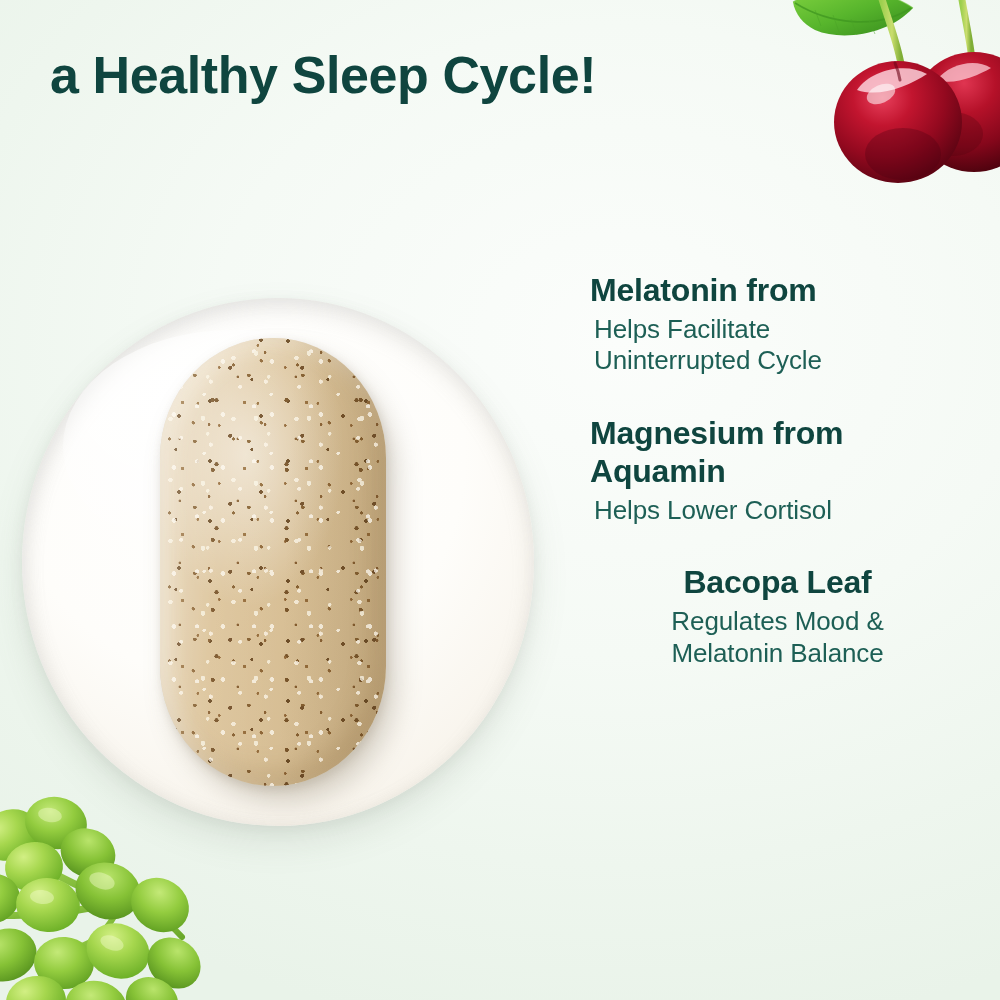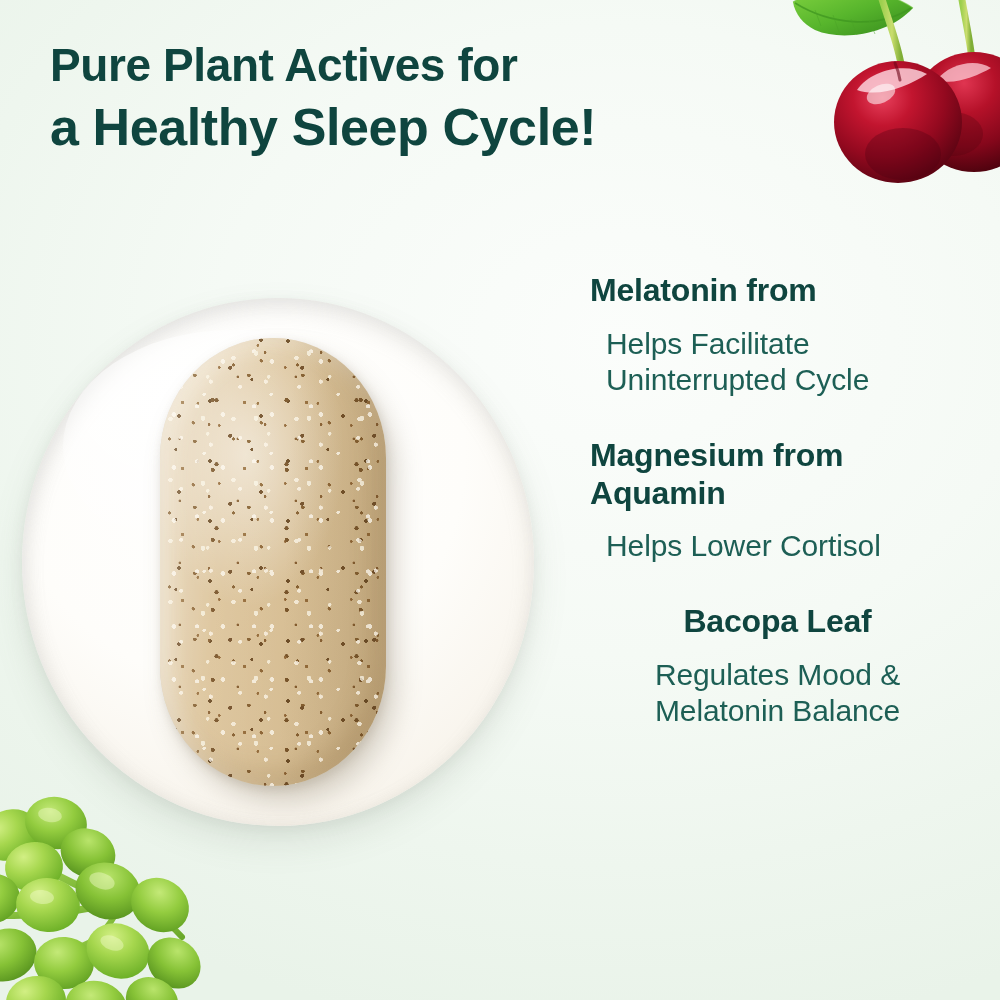--- a/index.html
+++ b/index.html
@@ -106,31 +106,30 @@
 
   
   .benefits{position:absolute;left:590px;top:272px;width:375px;}
   .benefit{margin-bottom:38px;}
   .benefit:last-child{margin-bottom:0;text-align:center;}
   .b-title{
     font-size:32px;font-weight:800;color:#0f453f;line-height:1.18;
     letter-spacing:-0.2px;margin:0 0 2px 0;
   }
   .b-desc{
-    font-size:30px;font-weight:400;color:#1d5f55;line-height:1.22;
-    letter-spacing:-0.1px;margin:16px;
+    font-size:26px;font-weight:400;color:#1d5f55;line-height:1.22;
+    letter-spacing:-0.1px;margin:4px;
   }
 </style>
 </head>
 <body>
 
 <div id="stage">
 
   <div class="headline">
-    <span class="l1">Pure Plant Actives for</span>
     <span class="l2">a Healthy Sleep Cycle!</span>
   </div>
 
   <div class="cherries">
     <svg width="215" height="200" viewBox="0 0 215 200" xmlns="http://www.w3.org/2000/svg">
       <defs>
         <radialGradient id="chA" cx="38%" cy="30%" r="72%">
           <stop offset="0%" stop-color="#e8405c"></stop>
           <stop offset="32%" stop-color="#c2152f"></stop>
           <stop offset="68%" stop-color="#93091f"></stop>

